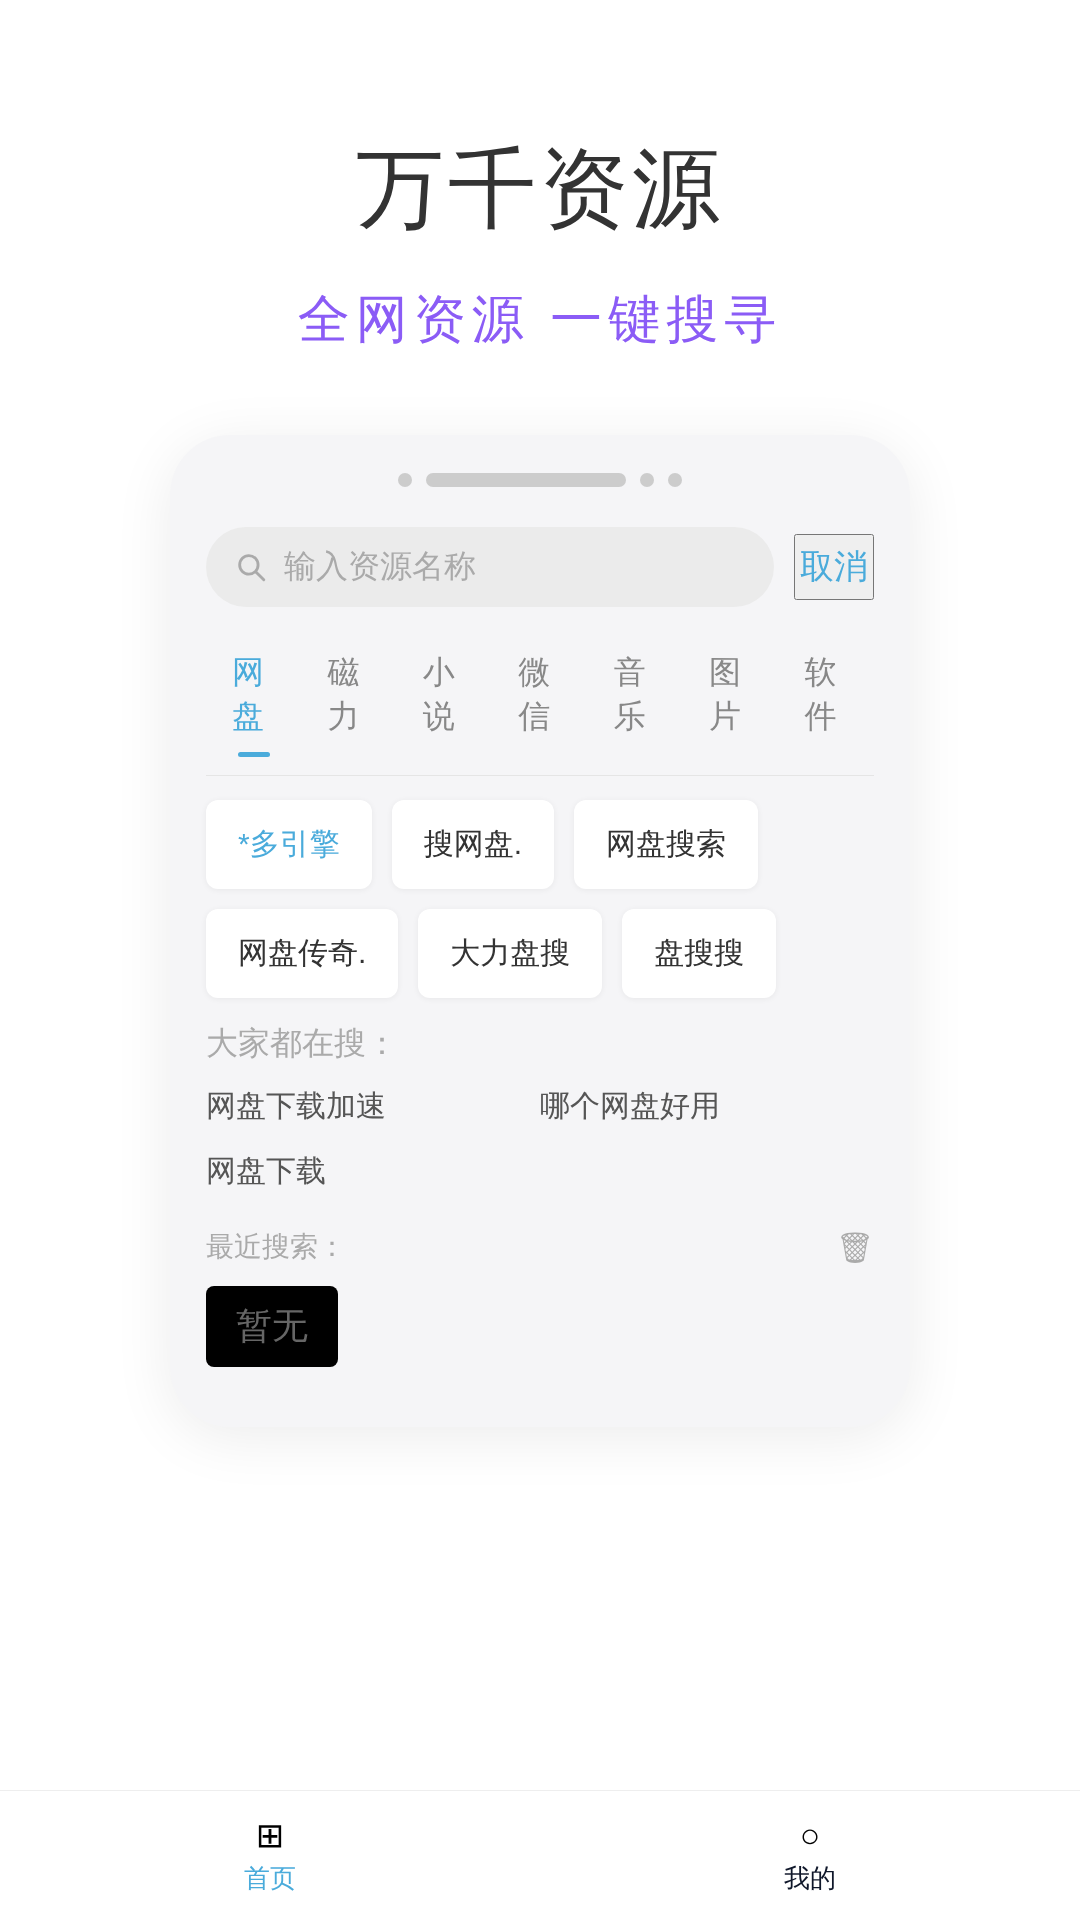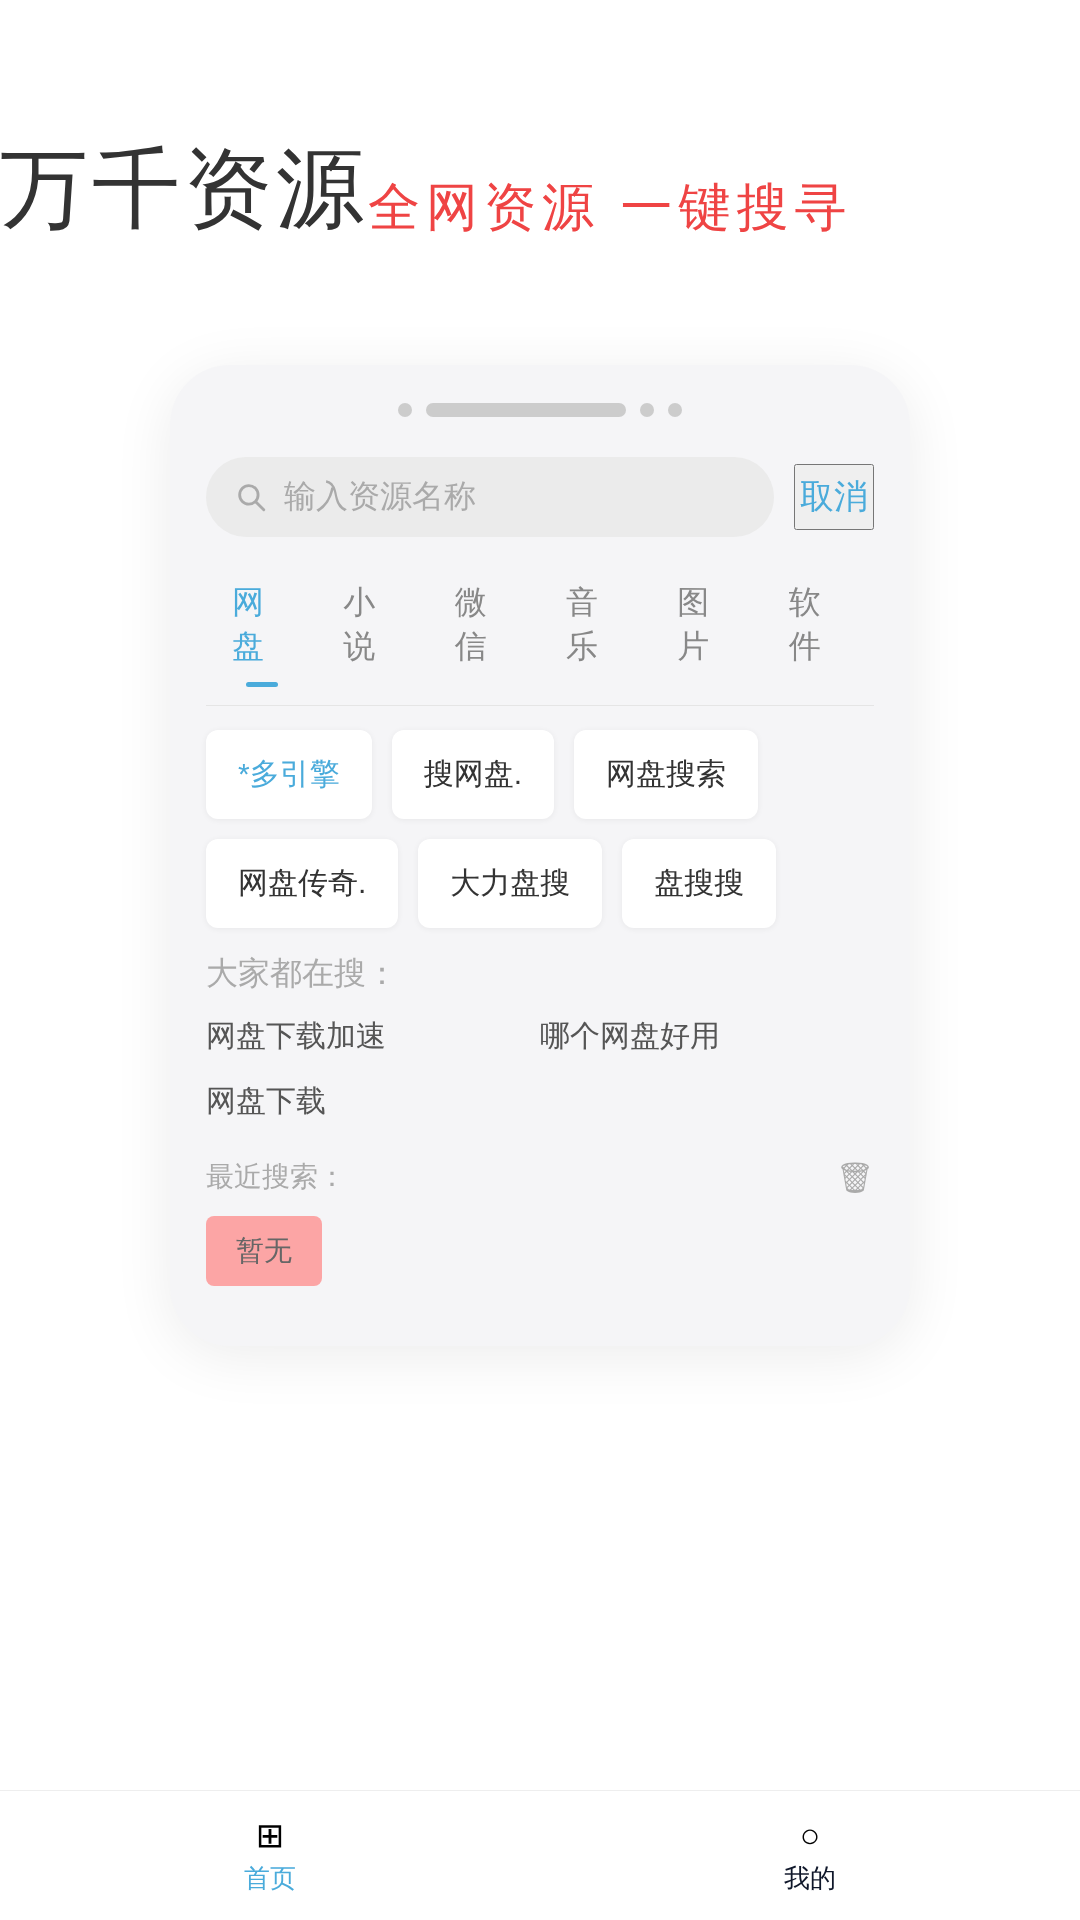--- a/index.html
+++ b/index.html
@@ -18,37 +18,37 @@
       height: 100%;
       display: flex;
       flex-direction: column;
       align-items: center;
     }
 
     
     .hero {
       width: 100%;
       display: flex;
-      flex-direction: row;
+      flex-direction: column;
       align-items: center;
       padding-top: 130px;
     }
 
     .hero-title {
       font-size: 88px;
       font-weight: 300;
       color: #333333;
       letter-spacing: 4px;
       margin-bottom: 36px;
     }
 
     .hero-subtitle {
       font-size: 52px;
       font-weight: 400;
-      color: #ef4444;
+      color: #8b5cf6;
       letter-spacing: 6px;
     }
 
     
     .phone-mock {
       width: 740px;
       margin-top: 80px;
       background: #f5f5f7;
       border-radius: 60px;
       padding: 38px 0 60px 0;
@@ -228,24 +228,24 @@
     }
 
     .recent-tags {
       display: flex;
       flex-wrap: wrap;
       padding: 0 36px;
       gap: 16px;
     }
 
     .recent-tag {
-      background: #fca5a5;
+      background: #000000;
       border-radius: 8px;
       padding: 16px 30px;
-      font-size: 28px;
+      font-size: 36px;
       color: #666666;
     }
 
     
     .bottom-nav {
       position: absolute;
       bottom: 0;
       left: 0;
       right: 0;
       height: 130px;
@@ -310,20 +310,23 @@
       </div>
       <button class="cancel-btn">取消</button>
     </div>
 
     <div class="category-tabs">
       <div class="tab-item active">
         <span>网盘</span>
         <div class="tab-indicator"></div>
       </div>
       <div class="tab-item">
+        <span>磁力</span>
+      </div>
+      <div class="tab-item">
         <span>小说</span>
       </div>
       <div class="tab-item">
         <span>微信</span>
       </div>
       <div class="tab-item">
         <span>音乐</span>
       </div>
       <div class="tab-item">
         <span>图片</span>

